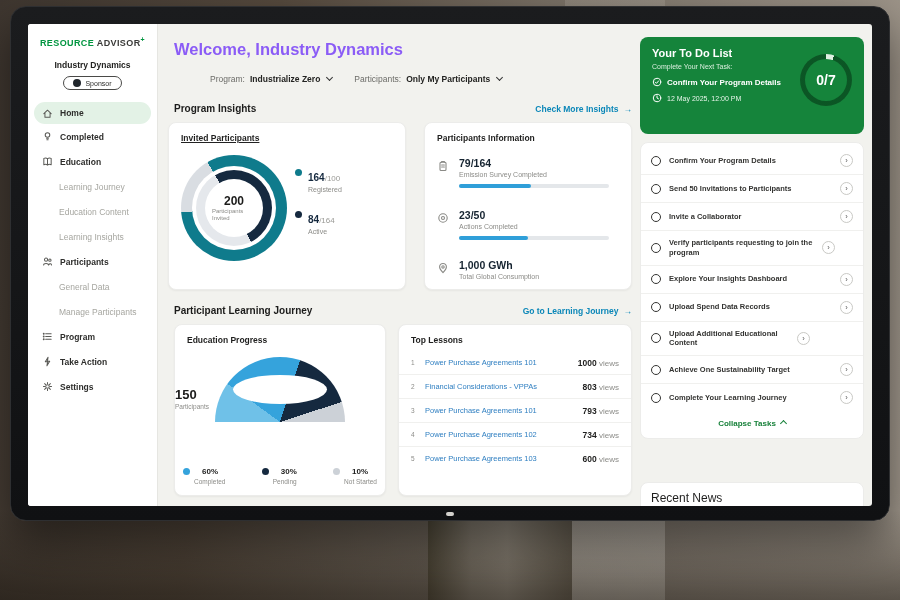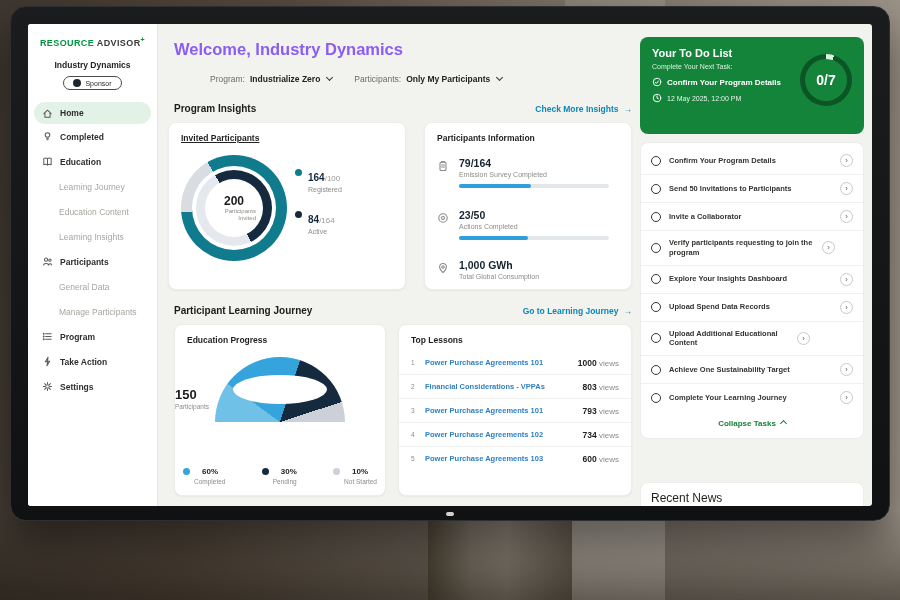--- a/index.html
+++ b/index.html
@@ -68,21 +68,21 @@
 
   
   .donut { position:absolute; left:12px; top:32px; width:106px; height:106px; }
   .ring-outer { position:absolute; inset:0; border-radius:50%;
     background:conic-gradient(from -30deg,#0f7b8c 0 82%,#d9dde2 0); }
   .ring-outer::after { content:""; position:absolute; inset:11px; border-radius:50%; background:#fff; }
   .ring-inner { position:absolute; inset:15px; border-radius:50%;
     background:conic-gradient(from -30deg,#15293f 0 51%,#e5e8ec 0); }
   .ring-inner::after { content:""; position:absolute; inset:9px; border-radius:50%; background:#fff; }
   .donut-center { position:absolute; inset:26px; display:flex; flex-direction:column;
-    align-items:center; justify-content:center; text-align:right; z-index:2; }
+    align-items:center; justify-content:center; text-align:left; z-index:2; }
   .donut-center .v { font-size:12px; font-weight:bold; color:#1b1b1a; }
   .donut-center .l { font-size:6px; color:#8c8c88; width:44px; line-height:1.2; }
   .d-legend { position:absolute; left:126px; top:44px; display:flex; flex-direction:column; gap:16px; }
   .leg-item { display:flex; gap:6px; align-items:flex-start; }
   .dot { width:7px; height:7px; border-radius:50%; margin-top:2px; flex-shrink:0; }
   .leg-val { font-size:10px; font-weight:bold; color:#15293f; }
   .leg-tot { font-size:8px; font-weight:normal; color:#9a9a96; }
   .leg-lab { font-size:7px; color:#8c8c88; margin-top:1px; }
 
   
@@ -107,21 +107,21 @@
   .g-item { display:flex; flex-direction:column; gap:2px; }
   .g-top { display:flex; align-items:center; gap:12px; }
   .g-val { font-size:8px; font-weight:bold; color:#1d1d1c; }
   .g-lab { font-size:6.5px; color:#8c8c88; padding-left:11px; white-space:nowrap; }
 
   
   .lesson-rows { margin-top:6px; }
   .lesson { display:flex; align-items:center; padding:6.5px 12px; border-bottom:1px solid #f0f0ee; cursor:pointer; }
   .lesson:last-child { border-bottom:none; }
   .l-rank { width:14px; font-size:6.5px; color:#8c8c88; }
-  .l-title { flex:1; font-size:7.5px; font-weight:bold; color:#2f7fc1; }
+  .l-title { flex:1; font-size:7.5px; font-weight:normal; color:#2f7fc1; }
   .l-views { font-size:8px; color:#8c8c88; white-space:nowrap; }
   .l-views b { color:#1f1f1e; font-size:8.5px; }
 
   
   .todo-card { position:absolute; left:612px; top:13px; width:224px; height:97px;
     background:#15843b; border-radius:8px; color:#fff; padding:10px 12px; }
   .todo-title { font-size:11px; font-weight:bold; }
   .todo-sub { margin-top:4px; font-size:7px; color:#d9eedd; }
   .todo-next { margin-top:7px; display:flex; gap:5px; align-items:center; font-size:8px; font-weight:bold; width:150px; }
   .todo-due { margin-top:6px; display:flex; gap:5px; align-items:center; font-size:7px; color:#e7f5ea; }

